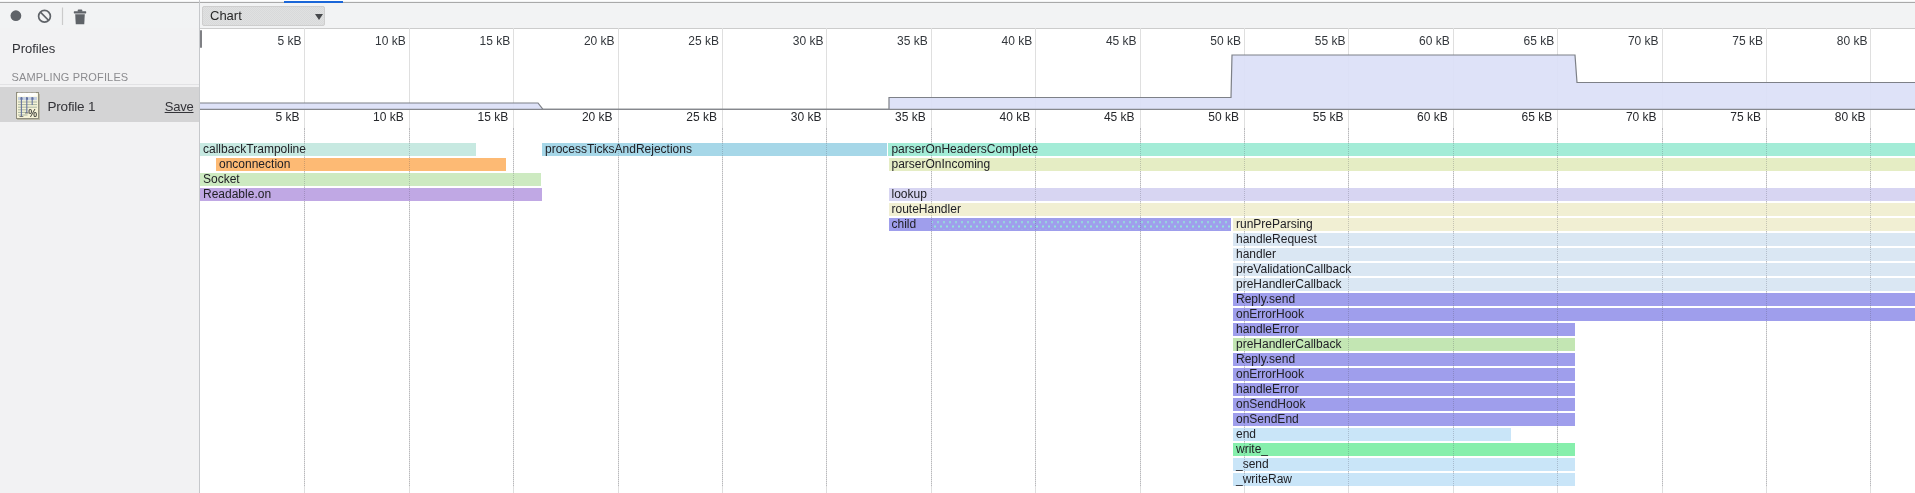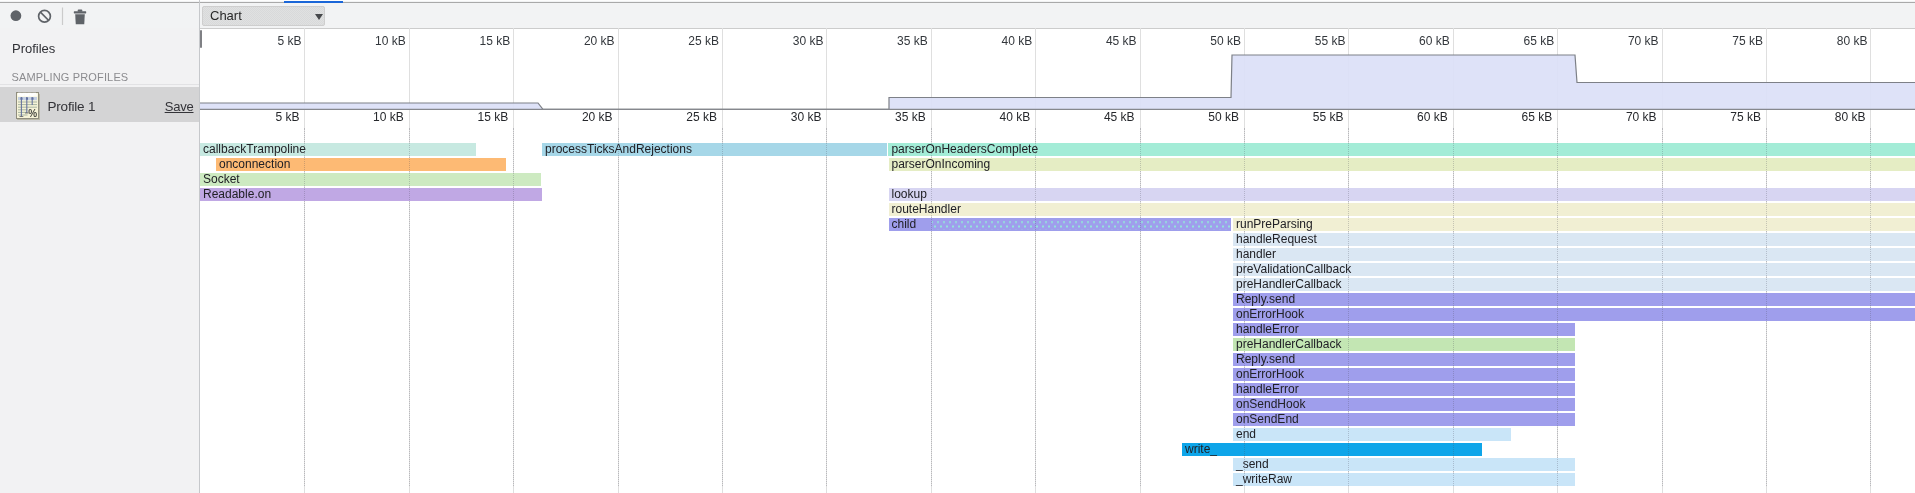--- a/index.html
+++ b/index.html
@@ -136,21 +136,21 @@
 <div class="bar" style="left:1233px;top:293px;width:682px;background:#9f9eec">Reply.send</div>
 <div class="bar" style="left:1233px;top:308px;width:682px;background:#9f9eec">onErrorHook</div>
 <div class="bar" style="left:1233px;top:323px;width:342px;background:#9f9eec">handleError</div>
 <div class="bar" style="left:1233px;top:338px;width:342px;background:#c3e6b3">preHandlerCallback</div>
 <div class="bar" style="left:1233px;top:353px;width:342px;background:#9f9eec">Reply.send</div>
 <div class="bar" style="left:1233px;top:368px;width:342px;background:#9f9eec">onErrorHook</div>
 <div class="bar" style="left:1233px;top:383px;width:342px;background:#9f9eec">handleError</div>
 <div class="bar" style="left:1233px;top:398px;width:342px;background:#9f9eec">onSendHook</div>
 <div class="bar" style="left:1233px;top:413px;width:342px;background:#9f9eec">onSendEnd</div>
 <div class="bar" style="left:1233px;top:428px;width:278px;background:#c9e5f8">end</div>
-<div class="bar" style="left:1182px;top:443px;width:300px;background:#0ea5e9">write_</div>
+<div class="bar" style="left:1233px;top:443px;width:342px;background:#86efac">write_</div>
 <div class="bar" style="left:1233px;top:458px;width:342px;background:#c9e5f8">_send</div>
 <div class="bar" style="left:1233px;top:473px;width:342px;background:#c9e5f8">_writeRaw</div>
 <div class="abs" style="left:932px;top:221px;width:298px;height:9px;background-image:radial-gradient(circle,rgba(146,232,216,0.95) 0.85px,rgba(0,0,0,0) 1.35px),radial-gradient(circle,rgba(146,232,216,0.95) 0.85px,rgba(0,0,0,0) 1.35px);background-size:6px 9px,6px 9px;background-position:0 1px,3px 5.5px"></div>
 <div class="abs" style="left:304.4px;top:128px;width:0;height:358px;border-left:1px dotted rgba(75,75,90,0.26)"></div>
 <div class="abs" style="left:408.8px;top:128px;width:0;height:358px;border-left:1px dotted rgba(75,75,90,0.26)"></div>
 <div class="abs" style="left:513.2px;top:128px;width:0;height:358px;border-left:1px dotted rgba(75,75,90,0.26)"></div>
 <div class="abs" style="left:617.6px;top:128px;width:0;height:358px;border-left:1px dotted rgba(75,75,90,0.26)"></div>
 <div class="abs" style="left:722px;top:128px;width:0;height:358px;border-left:1px dotted rgba(75,75,90,0.26)"></div>
 <div class="abs" style="left:826.4px;top:128px;width:0;height:358px;border-left:1px dotted rgba(75,75,90,0.26)"></div>
 <div class="abs" style="left:930.8px;top:128px;width:0;height:358px;border-left:1px dotted rgba(75,75,90,0.26)"></div>

